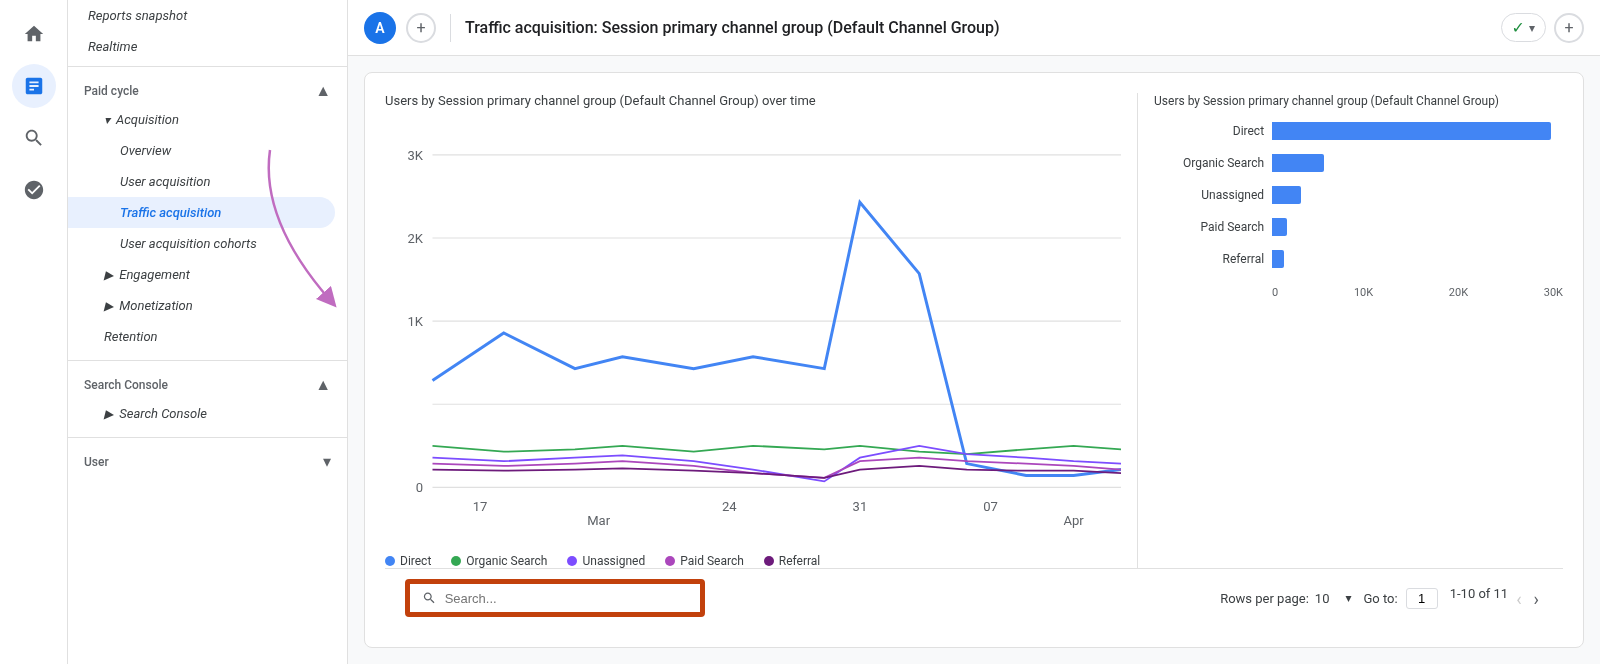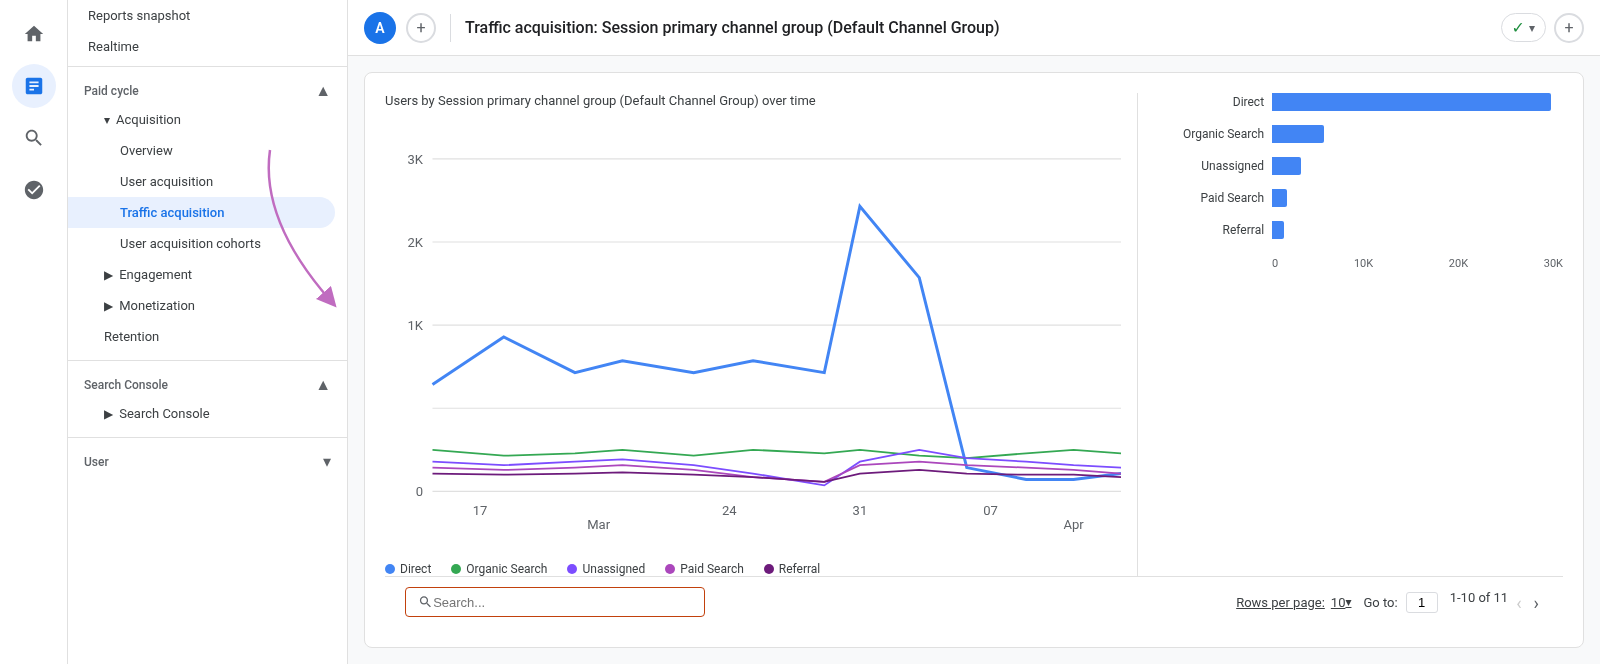--- a/index.html
+++ b/index.html
@@ -46,20 +46,21 @@
     .sidebar-item {
       padding: 8px 16px 8px 20px;
       cursor: pointer;
       color: #3c4043;
       font-size: 13px;
       display: flex;
       align-items: center;
       gap: 6px;
       border-radius: 0 24px 24px 0;
       margin-right: 12px;
+      font-style: italic;
     }
     .sidebar-item.active {
       background: #e8f0fe;
       color: #1a73e8;
       font-weight: 500;
     }
     .sidebar-item.level2 { padding-left: 36px; }
     .sidebar-item.level3 { padding-left: 52px; }
     .sidebar-divider { border: none; border-top: 1px solid #e0e0e0; margin: 4px 0; }
     .section-group { margin-bottom: 4px; }
@@ -228,41 +229,41 @@
       padding: 10px 20px;
       border-top: 1px solid #e0e0e0;
       background: #fff;
       gap: 16px;
       font-size: 13px;
       color: #3c4043;
     }
     .search-box {
       display: flex;
       align-items: center;
-      border: 1px solid #c2410c;
+      gap: 8px;
+      border: 5px solid #c2410c;
       border-radius: 4px;
       padding: 6px 12px;
       flex: 1;
       max-width: 300px;
     }
     .pagination {
       display: flex;
       align-items: center;
       gap: 12px;
       margin-left: auto;
     }
     .rows-per-page {
       display: flex;
       gap: 6px;
-      text-decoration: underline;
     }
     .rows-select {
       display: flex;
       align-items: center;
-      gap: 0;
+      gap: 16px;
       cursor: pointer;
     }
     .nav-btn {
       cursor: pointer;
       color: #5f6368;
       font-size: 18px;
       padding: 2px 4px;
     }
     .nav-btn.disabled { color: #ccc; cursor: default; }
 
@@ -433,20 +434,21 @@
               <span>Paid Search</span>
             </div>
             <div class="legend-item">
               <div class="legend-dot" style="background:#6d1b7b"></div>
               <span>Referral</span>
             </div>
           </div>
         </div>
 
         <div class="bar-chart-container">
+          <div class="bar-chart-title">Users by Session primary channel group (Default Channel Group)</div>
           <div class="bar-row">
             <div class="bar-label">Direct</div>
             <div class="bar-track">
               <div class="bar-fill" style="width:96%"></div>
             </div>
           </div>
           <div class="bar-row">
             <div class="bar-label">Organic Search</div>
             <div class="bar-track">
               <div class="bar-fill" style="width:18%"></div>

